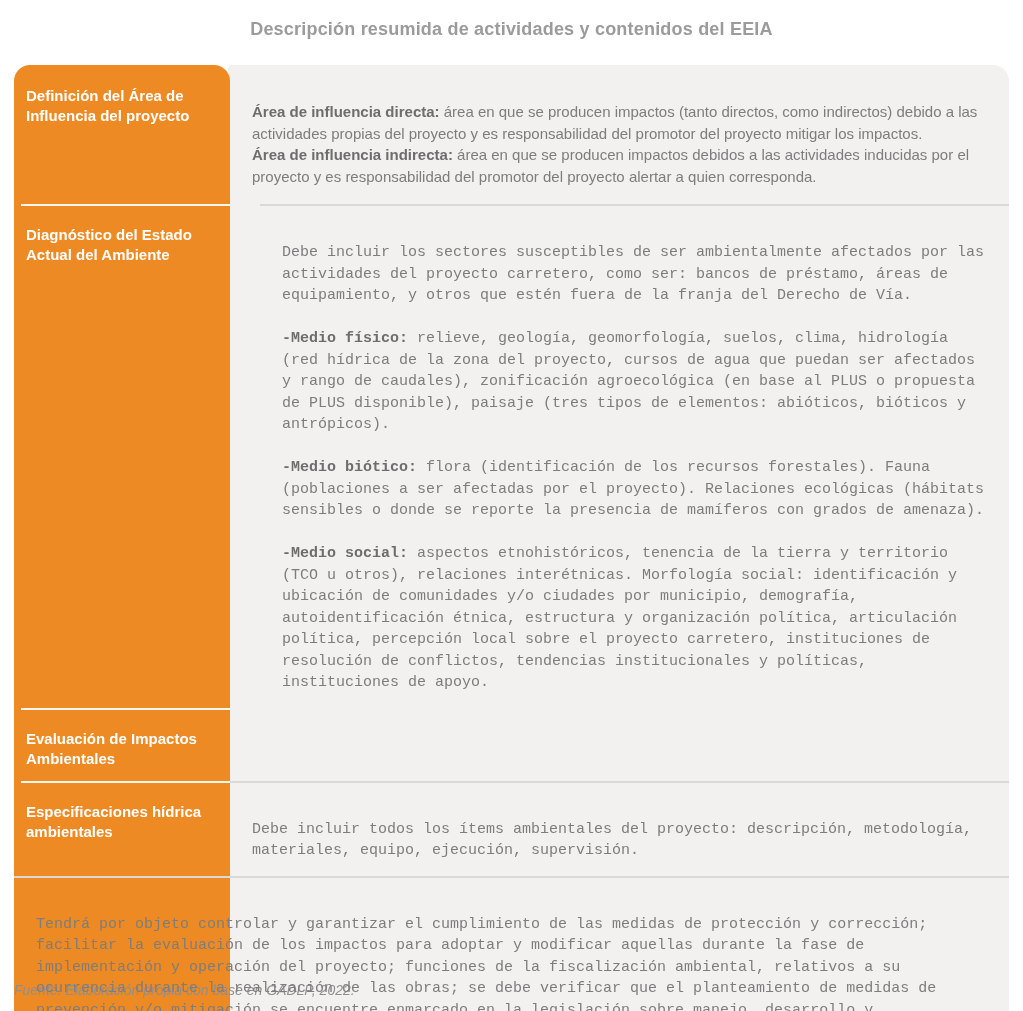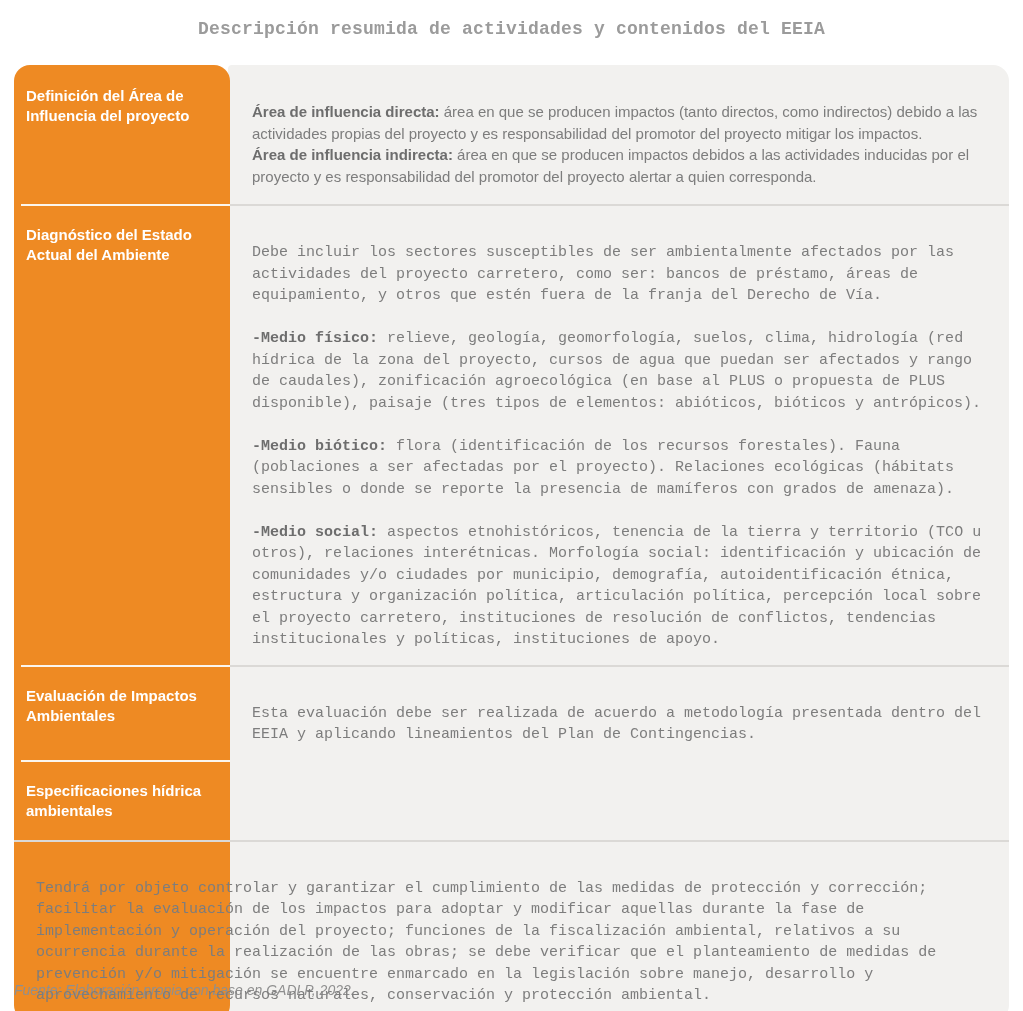--- a/index.html
+++ b/index.html
@@ -17,21 +17,20 @@
     height: 1011px;
   }
   .title {
     margin: 0;
     padding-top: 19px;
     text-align: center;
     font-size: 18px;
     font-weight: bold;
     color: #9b9b9b;
     letter-spacing: 0.2px;
-    font-family: Liberation Mono, monospace;
   }
   .table-wrap {
     position: absolute;
     left: 14px;
     top: 65px;
     width: 995px;
     min-height: 903px;
   }
   .col-bg-gray {
     position: absolute;
@@ -53,21 +52,21 @@
   }
   .rows {
     position: relative;
     z-index: 1;
   }
   .row {
     display: flex;
     align-items: stretch;
   }
   .row:nth-child(1) { min-height: 139px; }
-  .row:nth-child(2) { min-height: 384px; }
+  .row:nth-child(2) { min-height: 384px; gap: 30px; }
   .row:nth-child(3) { min-height: 69px;  }
   .row:nth-child(4) { min-height: 80px;  }
   .row:nth-child(5) { min-height: 76px;  }
   .row:nth-child(6) { min-height: 155px; }
   .cell-h {
     position: relative;
     box-sizing: border-box;
     width: 216px;
     flex: 0 0 216px;
     padding: 21px 14px 12px 12px;
@@ -132,24 +131,24 @@
           <div class="cell-c"><span>Debe incluir los sectores susceptibles de ser ambientalmente afectados por las actividades del proyecto carretero, como ser: bancos de préstamo, áreas de equipamiento, y otros que estén fuera de la franja del Derecho de Vía.
 
 </span><strong>-Medio físico:</strong><span> relieve, geología, geomorfología, suelos, clima, hidrología (red hídrica de la zona del proyecto, cursos de agua que puedan ser afectados y rango de caudales), zonificación agroecológica (en base al PLUS o propuesta de PLUS disponible), paisaje (tres tipos de elementos: abióticos, bióticos y antrópicos).
 
 </span><strong>-Medio biótico:</strong><span> flora (identificación de los recursos forestales). Fauna (poblaciones a ser afectadas por el proyecto). Relaciones ecológicas (hábitats sensibles o donde se reporte la presencia de mamíferos con grados de amenaza).
 
 </span><strong>-Medio social:</strong><span> aspectos etnohistóricos, tenencia de la tierra y territorio (TCO u otros), relaciones interétnicas. Morfología social: identificación y ubicación de comunidades y/o ciudades por municipio, demografía, autoidentificación étnica, estructura y organización política, articulación política, percepción local sobre el proyecto carretero, instituciones de resolución de conflictos, tendencias institucionales y políticas, instituciones de apoyo.</span></div>
         </div>
         <div class="row">
           <div class="cell-h">Evaluación de Impactos Ambientales</div>
-          <div class="cell-c"><span>Esta evaluación debe ser realizada de acuerdo a metodología presentada dentro del EEIA y aplicando lineamientos del Plan de Contingencias.</span></div>
         </div>
         <div class="row">
           <div class="cell-h">Especificaciones hídrica ambientales</div>
+          <div class="cell-c"><span>Debe incluir todos los ítems ambientales del proyecto: descripción, metodología, materiales, equipo, ejecución, supervisión.</span></div>
         </div>
         <div class="row">
           <div class="cell-c"><span>Tendrá por objeto controlar y garantizar el cumplimiento de las medidas de protección y corrección; facilitar la evaluación de los impactos para adoptar y modificar aquellas durante la fase de implementación y operación del proyecto; funciones de la fiscalización ambiental, relativos a su ocurrencia durante la realización de las obras; se debe verificar que el planteamiento de medidas de prevención y/o mitigación se encuentre enmarcado en la legislación sobre manejo, desarrollo y aprovechamiento de recursos naturales, conservación y protección ambiental.</span></div>
         </div>
       </div>
   </div>
 
   <div class="footer-note">Fuente: Elaboración propia con base en GADLP, 2022.</div>
 
 </div>

